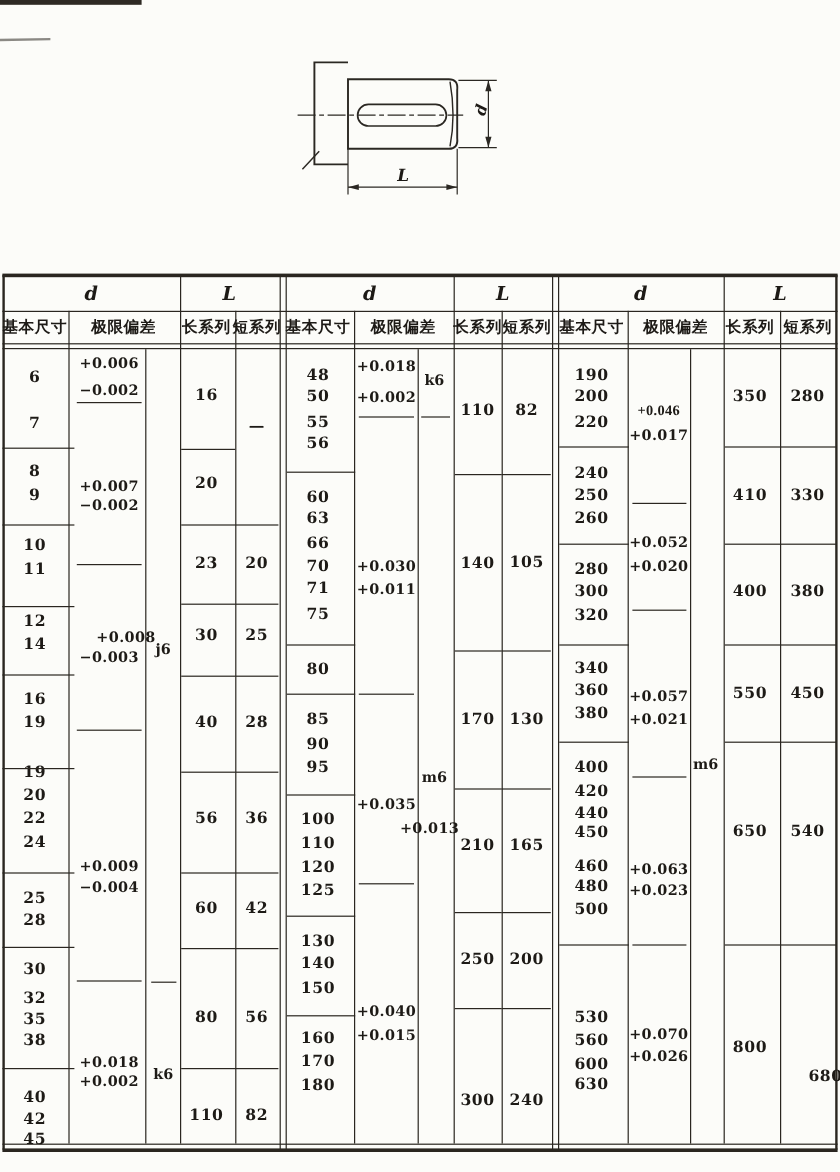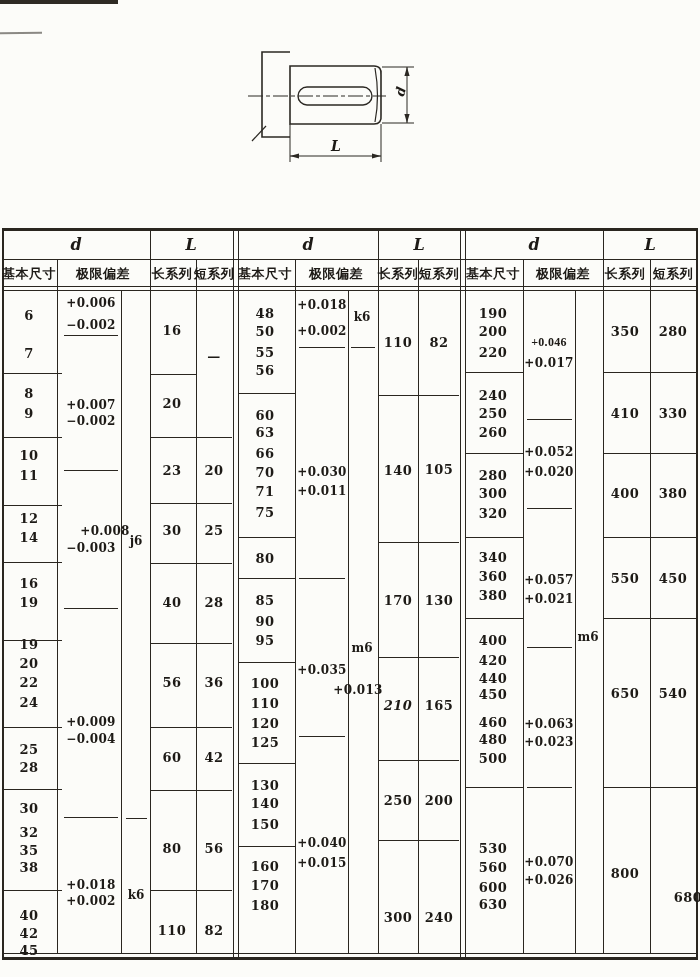--- a/index.html
+++ b/index.html
@@ -213,21 +213,21 @@
       <span class="t dev" style="left: 322px; top: 863px;">+0.015</span>
       <div class="hl" style="left: 299px; top: 347px; width: 46px; height: 1px;"></div>
       <div class="hl" style="left: 299px; top: 578px; width: 46px; height: 1px;"></div>
       <div class="hl" style="left: 299px; top: 736px; width: 46px; height: 1px;"></div>
       <span class="t tol" style="left: 362px; top: 317px;">k6</span>
       <span class="t tol" style="left: 362px; top: 648px;">m6</span>
       <div class="hl" style="left: 351px; top: 347px; width: 24px; height: 1px;"></div>
       <span class="t num" style="left: 398px; top: 342px;">110</span>
       <span class="t num" style="left: 398px; top: 470px;">140</span>
       <span class="t num" style="left: 398px; top: 600px;">170</span>
-      <span class="t num" style="left: 398px; top: 705px; font-style: italic;">210</span>
+      <span class="t num" style="left: 398px; top: 705px;">210</span>
       <span class="t num" style="left: 398px; top: 800px;">250</span>
       <span class="t num" style="left: 398px; top: 917px;">300</span>
       <div class="hl" style="left: 379px; top: 395px; width: 39px; height: 1px;"></div>
       <div class="hl" style="left: 379px; top: 542px; width: 39px; height: 1px;"></div>
       <div class="hl" style="left: 379px; top: 657px; width: 39px; height: 1px;"></div>
       <div class="hl" style="left: 379px; top: 760px; width: 39px; height: 1px;"></div>
       <div class="hl" style="left: 379px; top: 840px; width: 39px; height: 1px;"></div>
       <span class="t num" style="left: 439px; top: 342px;">82</span>
       <span class="t num" style="left: 439px; top: 469px;">105</span>
       <span class="t num" style="left: 439px; top: 600px;">130</span>

